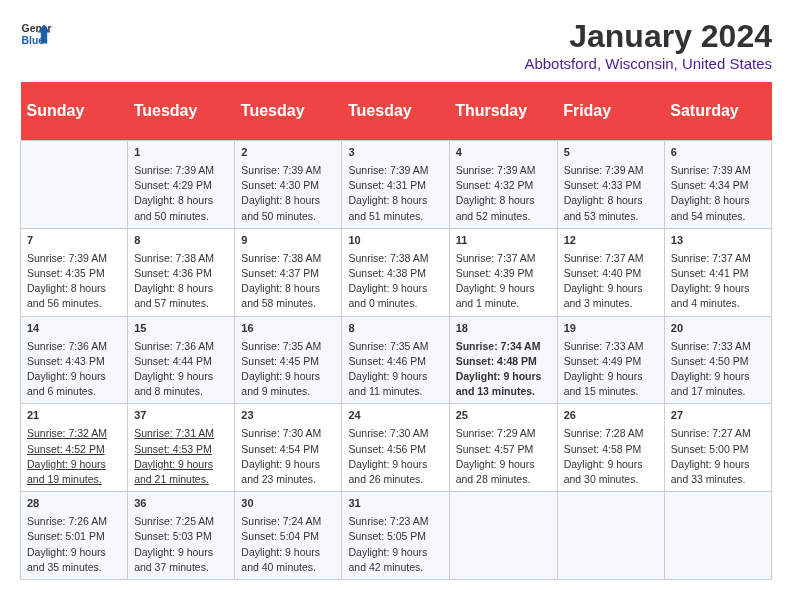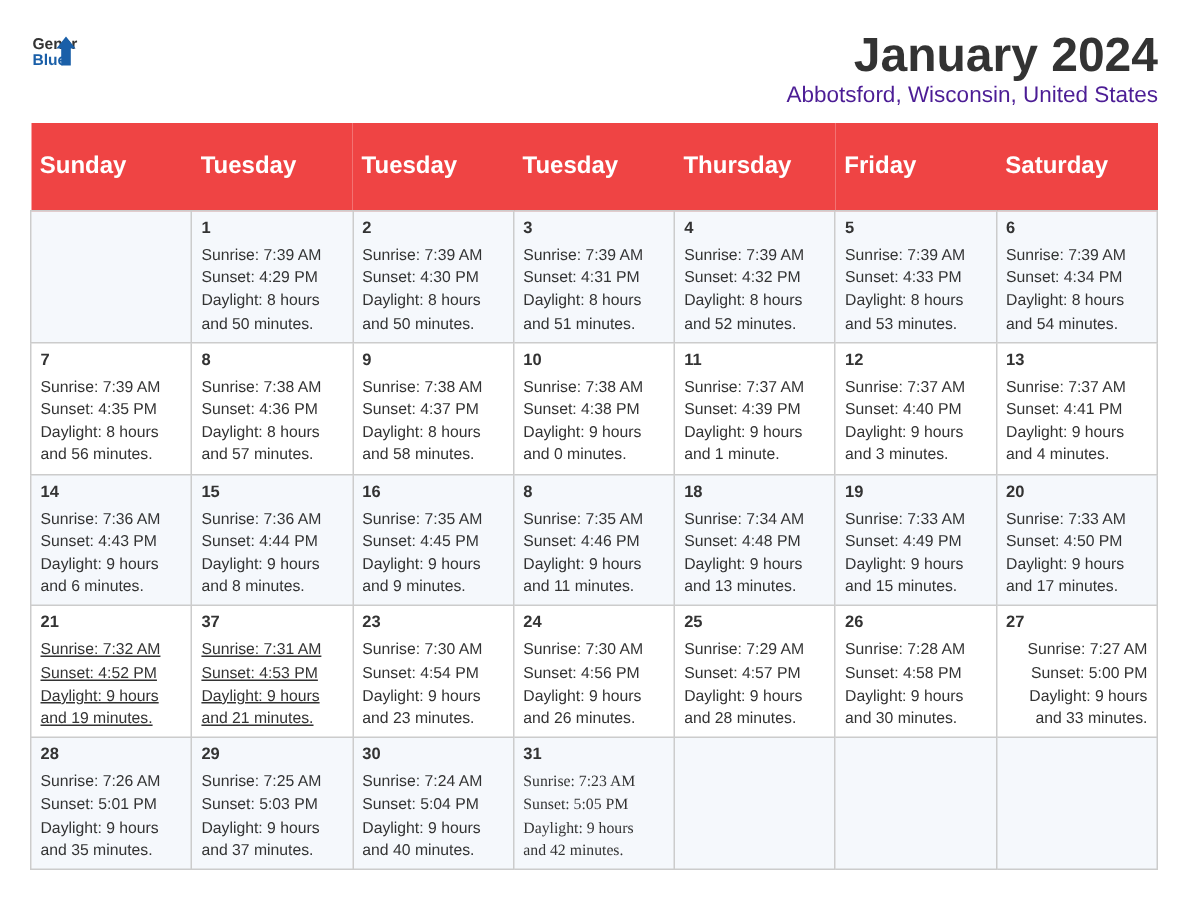--- a/index.html
+++ b/index.html
@@ -233,21 +233,21 @@
           </td>
           <td>
             <span class="day-num">8</span>
             <div class="cell-content" style="white-space: pre-line;">Sunrise: 7:35 AM
 Sunset: 4:46 PM
 Daylight: 9 hours
 and 11 minutes.</div>
           </td>
           <td>
             <span class="day-num">18</span>
-            <div class="cell-content" style="white-space: pre-line;">Sunrise: 7:34 AM
+            <div class="cell-content" style="white-space: pre-line; font-weight: bold;">Sunrise: 7:34 AM
 Sunset: 4:48 PM
 Daylight: 9 hours
 and 13 minutes.</div>
           </td>
           <td>
             <span class="day-num">19</span>
             <div class="cell-content" style="white-space: pre-line;">Sunrise: 7:33 AM
 Sunset: 4:49 PM
 Daylight: 9 hours
 and 15 minutes.</div>
@@ -298,51 +298,51 @@
           </td>
           <td>
             <span class="day-num">26</span>
             <div class="cell-content" style="white-space: pre-line;">Sunrise: 7:28 AM
 Sunset: 4:58 PM
 Daylight: 9 hours
 and 30 minutes.</div>
           </td>
           <td>
             <span class="day-num">27</span>
-            <div class="cell-content" style="white-space: pre-line; text-align: right;">Sunrise: 7:27 AM
+            <div class="cell-content" style="white-space: pre-line;">Sunrise: 7:27 AM
 Sunset: 5:00 PM
 Daylight: 9 hours
 and 33 minutes.</div>
           </td>
         </tr>
         <tr>
           <td>
             <span class="day-num">28</span>
             <div class="cell-content" style="white-space: pre-line;">Sunrise: 7:26 AM
 Sunset: 5:01 PM
 Daylight: 9 hours
 and 35 minutes.</div>
           </td>
           <td>
-            <span class="day-num">29</span>
+            <span class="day-num">36</span>
             <div class="cell-content" style="white-space: pre-line;">Sunrise: 7:25 AM
 Sunset: 5:03 PM
 Daylight: 9 hours
 and 37 minutes.</div>
           </td>
           <td>
             <span class="day-num">30</span>
             <div class="cell-content" style="white-space: pre-line;">Sunrise: 7:24 AM
 Sunset: 5:04 PM
 Daylight: 9 hours
 and 40 minutes.</div>
           </td>
           <td>
             <span class="day-num">31</span>
-            <div class="cell-content" style="white-space: pre-line; font-family: Liberation Serif, serif;">Sunrise: 7:23 AM
+            <div class="cell-content" style="white-space: pre-line;">Sunrise: 7:23 AM
 Sunset: 5:05 PM
 Daylight: 9 hours
 and 42 minutes.</div>
           </td>
           <td class="empty-cell"></td>
           <td class="empty-cell"></td>
           <td class="empty-cell"></td>
         </tr>
       </tbody>
   </table>

